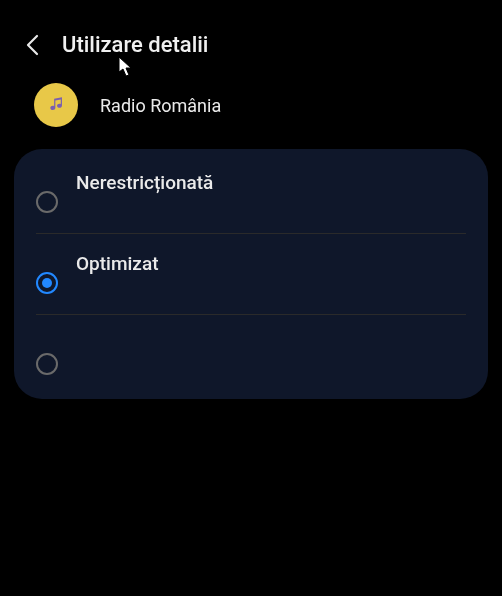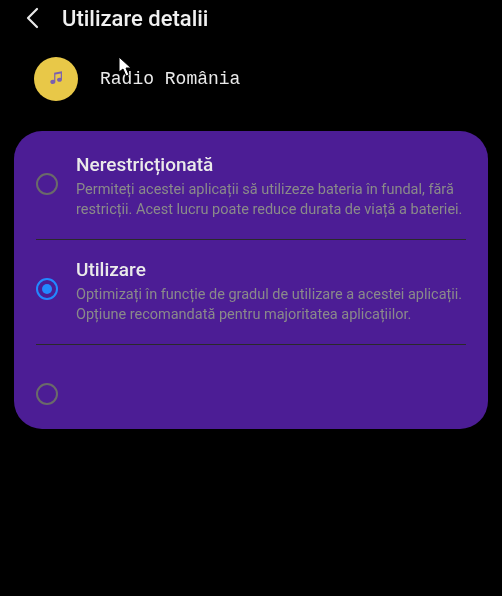--- a/index.html
+++ b/index.html
@@ -6,22 +6,22 @@
   body {
     width: 502px;
     height: 596px;
     background: #000;
     color: #e8e8e8;
     font-family: -apple-system, "Segoe UI", Roboto, sans-serif;
     overflow: hidden;
   }
   .header {
     display: flex;
-    align-items: flex-start;
-    padding: 6px 20px 8px 20px;
+    align-items: center;
+    padding: 32px 20px 8px 20px;
     gap: 18px;
   }
   .back-btn {
     width: 24px; height: 24px;
     display: flex; align-items: center; justify-content: center;
     cursor: pointer;
   }
   .title {
     font-size: 22px;
     font-weight: 500;
@@ -30,35 +30,34 @@
   .cursor {
     position: absolute;
     left: 118px;
     top: 56px;
     pointer-events: none;
   }
   .app-row {
     display: flex;
     align-items: center;
     gap: 22px;
-    padding: 18px 24px 30px 34px;
-    font-family: Liberation Mono, monospace;
+    padding: 18px 24px 22px 34px;
   }
   .app-icon {
     width: 44px; height: 44px;
     background: #e8c848;
     border-radius: 50%;
     display: flex; align-items: center; justify-content: center;
   }
   .app-name {
     font-size: 18px;
     color: #eaeaea;
   }
   .card {
-    background: #4c1d95;
+    background: #0f172a;
     border-radius: 28px;
     margin: 0 14px;
     padding: 4px 0;
   }
   .option {
     display: flex;
     align-items: flex-start;
     gap: 18px;
     padding: 18px 22px 20px 22px;
     cursor: pointer;
@@ -123,31 +122,29 @@
   </div>
   <div class="app-name">Radio România</div>
 </div>
 
 <div class="card">
 
   <div class="option">
     <div class="radio"></div>
     <div class="option-body">
       <div class="option-title">Nerestricționată</div>
-      <div class="option-desc">Permiteți acestei aplicații să utilizeze bateria în fundal, fără restricții. Acest lucru poate reduce durata de viață a bateriei.</div>
     </div>
   </div>
 
   <div class="divider"></div>
 
   <div class="option">
     <div class="radio selected"></div>
     <div class="option-body">
-      <div class="option-title">Utilizare</div>
-      <div class="option-desc">Optimizați în funcție de gradul de utilizare a acestei aplicații. Opțiune recomandată pentru majoritatea aplicațiilor.</div>
+      <div class="option-title">Optimizat</div>
     </div>
   </div>
 
   <div class="divider"></div>
 
   <div class="option">
     <div class="radio"></div>
     <div class="option-body">
     </div>
   </div>

